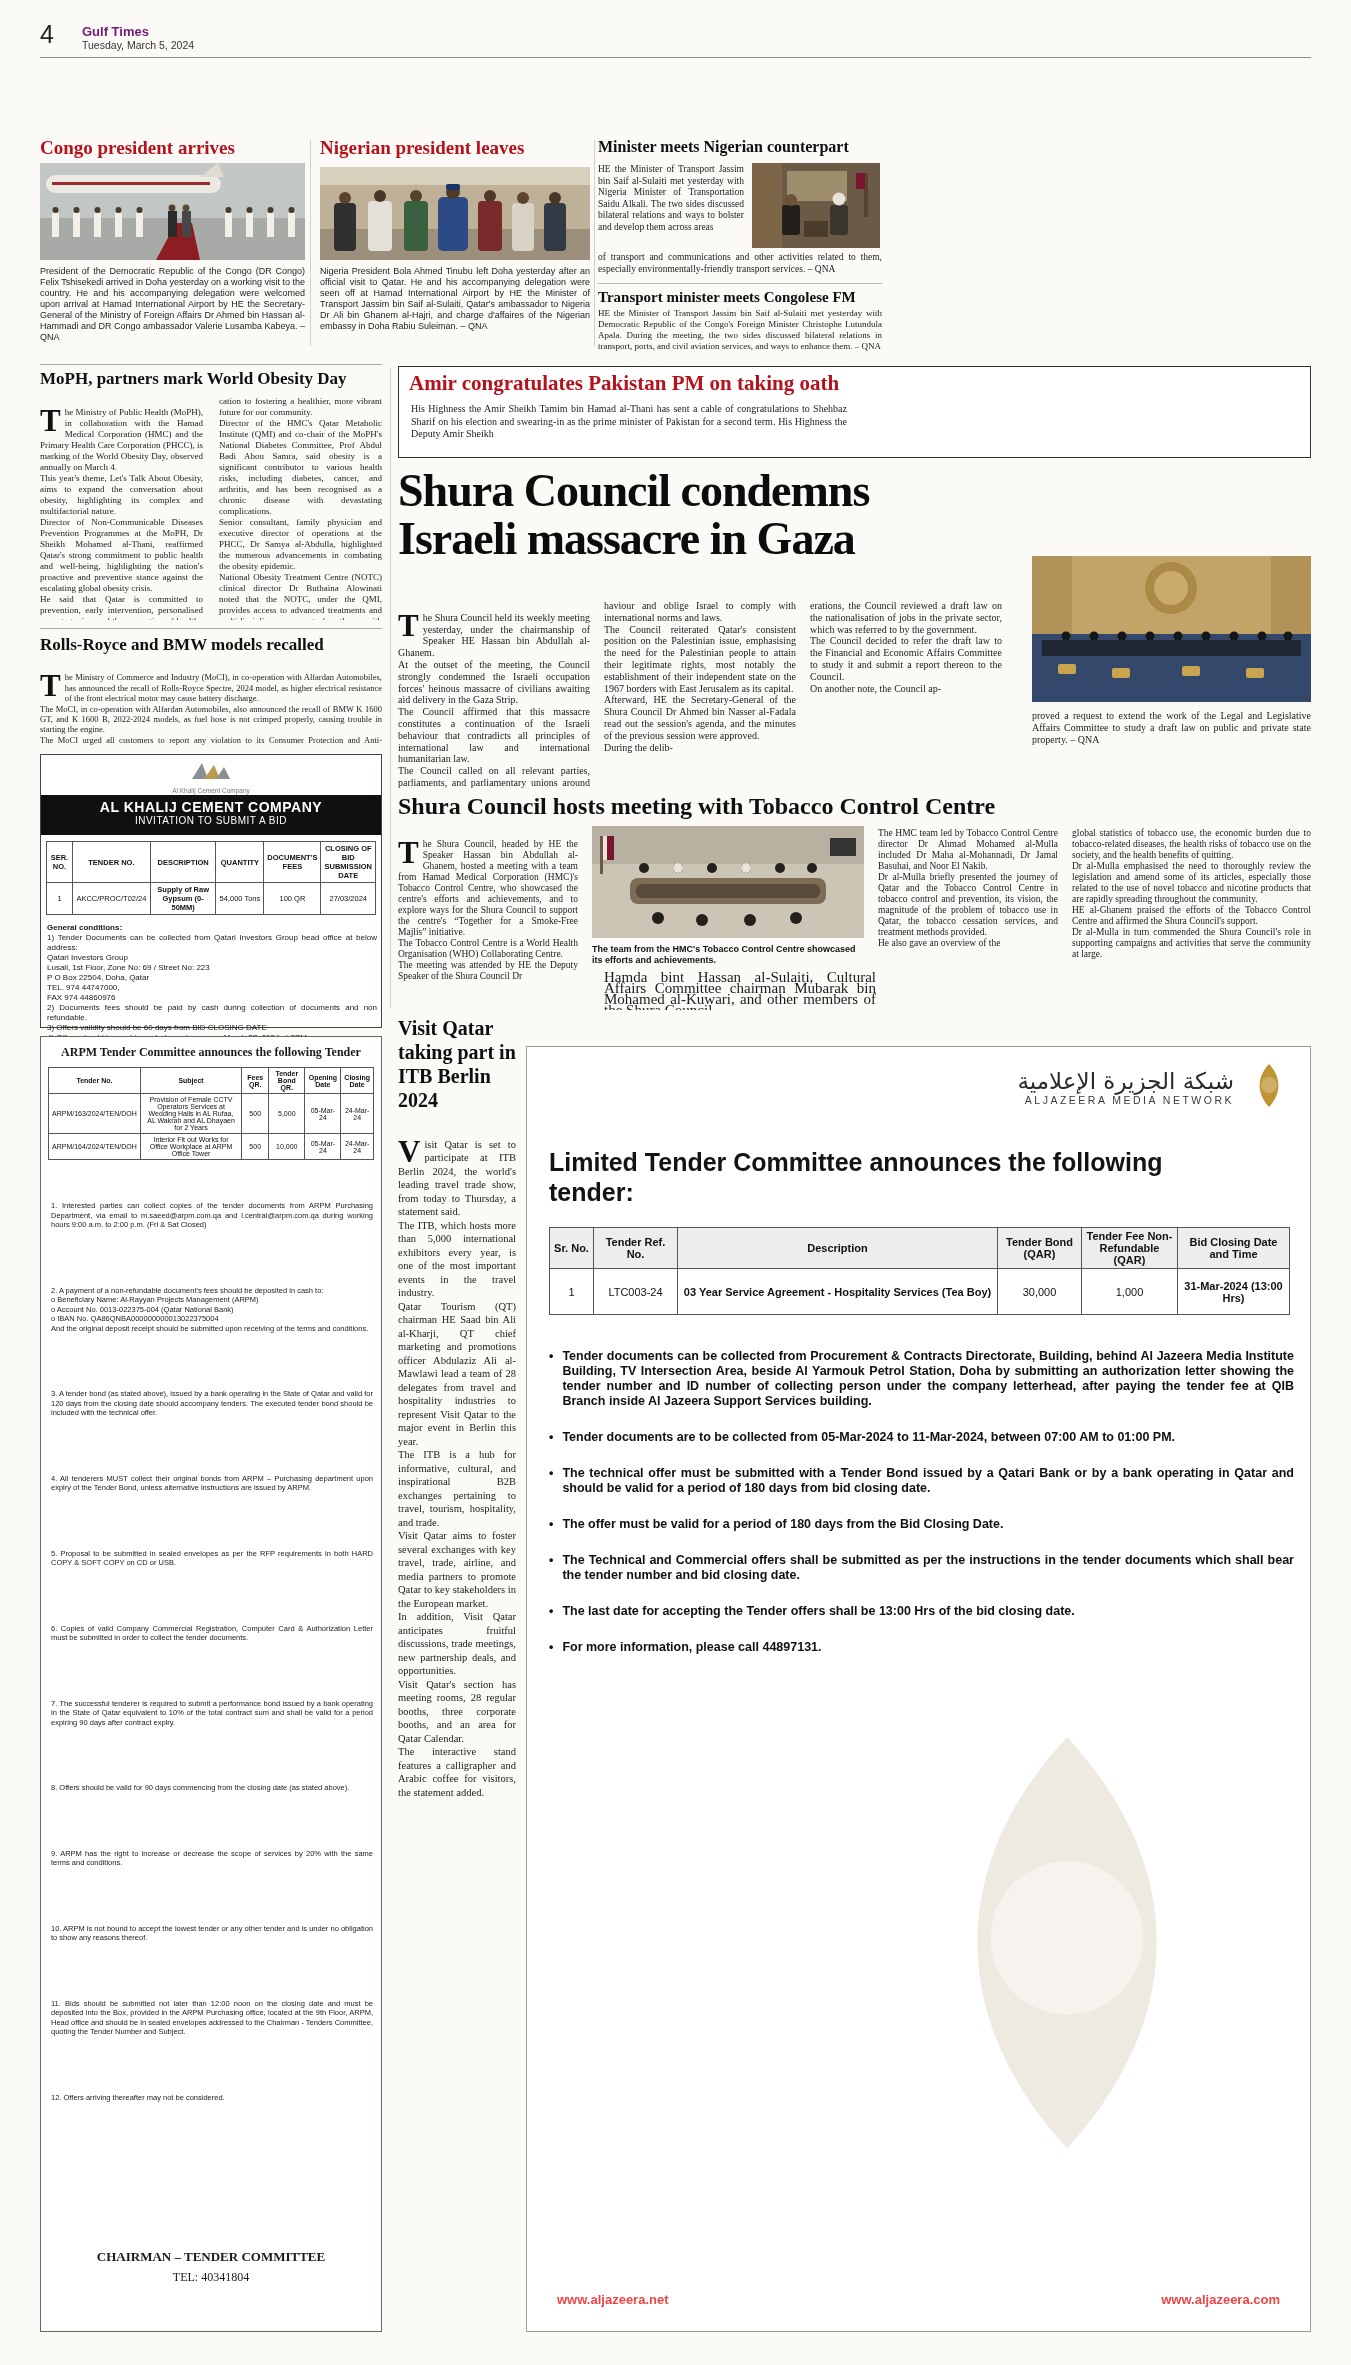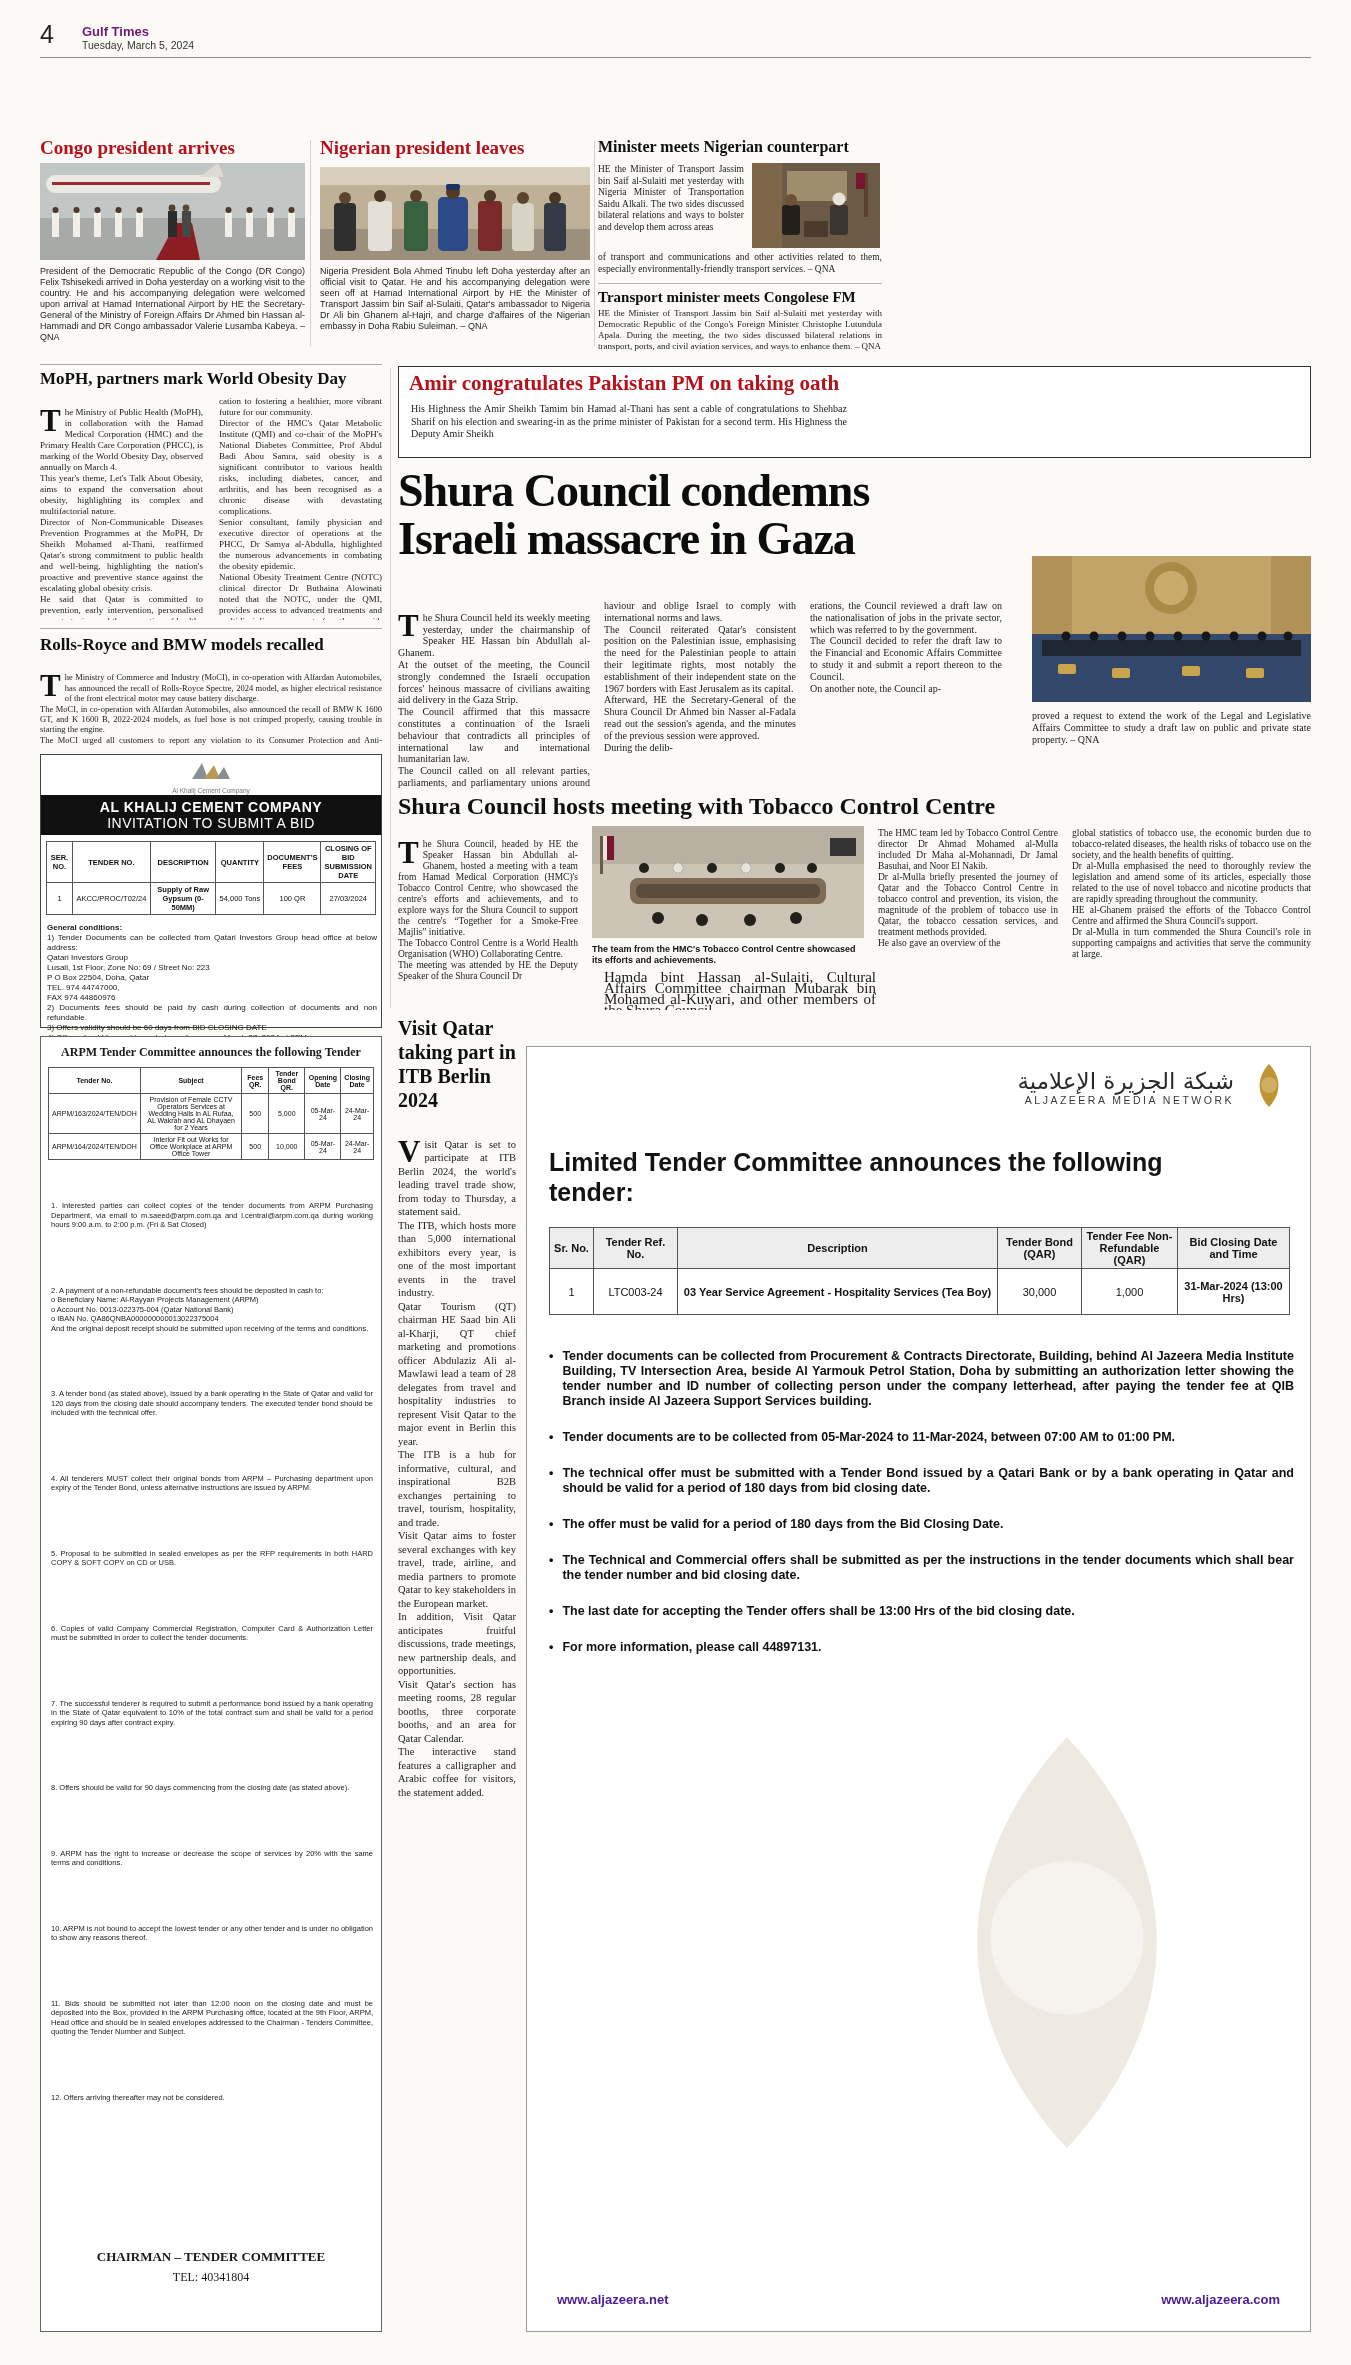--- a/index.html
+++ b/index.html
@@ -33,21 +33,21 @@
   .arpm-table{font-size:7px}
   .ajz-table{font-size:11px}
   .ajz-table th{background:#ededed}
   .blackbar{background:#101010;color:#fff;text-align:center;font-family:"Liberation Sans",sans-serif}
   .cond{font-family:"Liberation Sans",sans-serif;font-size:8px;line-height:10px;white-space:pre-line;color:#191919;text-align:justify}
   .arpm-cond-item{font-family:"Liberation Sans",sans-serif;font-size:7.5px;line-height:9.5px;white-space:pre-line;color:#1b1b1b;margin-bottom:56px;text-align:justify}
   .bullet{display:flex;gap:9px;font-family:"Liberation Sans",sans-serif;font-size:12.5px;font-weight:bold;line-height:15px;margin-bottom:21px;color:#101010;text-align:justify}
   .bullet .dot{flex:0 0 auto}
   .ajz-ar{font-size:23px;color:#2a2a2a;font-family:"DejaVu Sans",sans-serif;direction:rtl;text-align:center}
   .ajz-en{font-size:10.5px;letter-spacing:2.5px;color:#3a3a3a;font-family:"Liberation Sans",sans-serif;text-align:right}
-  .site{font-family:"Liberation Sans",sans-serif;font-size:13px;font-weight:bold;color:#4c1d95;text-decoration:none}
+  .site{font-family:"Liberation Sans",sans-serif;font-size:13px;font-weight:bold;color:#ef4444;text-decoration:none}
 </style>
 </head>
 <body>
 
 <div class="page">
 
   <div class="abs pageno" style="left:40px;top:20px">4</div>
   <div class="abs masthead" style="left:82px;top:24px">Gulf Times</div>
   <div class="abs dateline" style="left:82px;top:39px">Tuesday, March 5, 2024</div>
   <div class="abs rule" style="left:40px;top:57px;width:1271px"></div>
@@ -272,21 +272,21 @@
     <div class="abs" style="left:0;top:6px;width:340px;text-align:center">
       <svg width="46" height="22" viewBox="0 0 46 22">
         <polygon points="4,18 14,2 20,18" fill="#8a8f94"></polygon>
         <polygon points="16,18 26,4 32,18" fill="#b99a4e"></polygon>
         <polygon points="28,18 36,6 42,18" fill="#8a8f94"></polygon>
       </svg>
       <div style="font-family:'Liberation Sans',sans-serif;font-size:6.5px;color:#777">Al Khalij Cement Company</div>
     </div>
     <div class="abs blackbar" style="left:0;top:40px;width:340px;height:40px;padding-top:4px">
       <div style="font-size:14px;font-weight:bold;letter-spacing:.5px">AL KHALIJ CEMENT COMPANY</div>
-      <div style="font-size:14px;letter-spacing:.5px">INVITATION TO SUBMIT A BID</div>
+      <div style="font-size:10px;letter-spacing:.5px">INVITATION TO SUBMIT A BID</div>
     </div>
     <table class="ad-table khalij-table abs" style="left:5px;top:86px;width:330px">
       <tbody>
           <tr>
         <th style="width:26px">SER. NO.</th>
         <th style="width:78px">TENDER NO.</th>
         <th style="width:66px">DESCRIPTION</th>
         <th style="width:48px">QUANTITY</th>
         <th style="width:44px">DOCUMENT'S FEES</th>
         <th>CLOSING OF BID SUBMISSION DATE</th>

